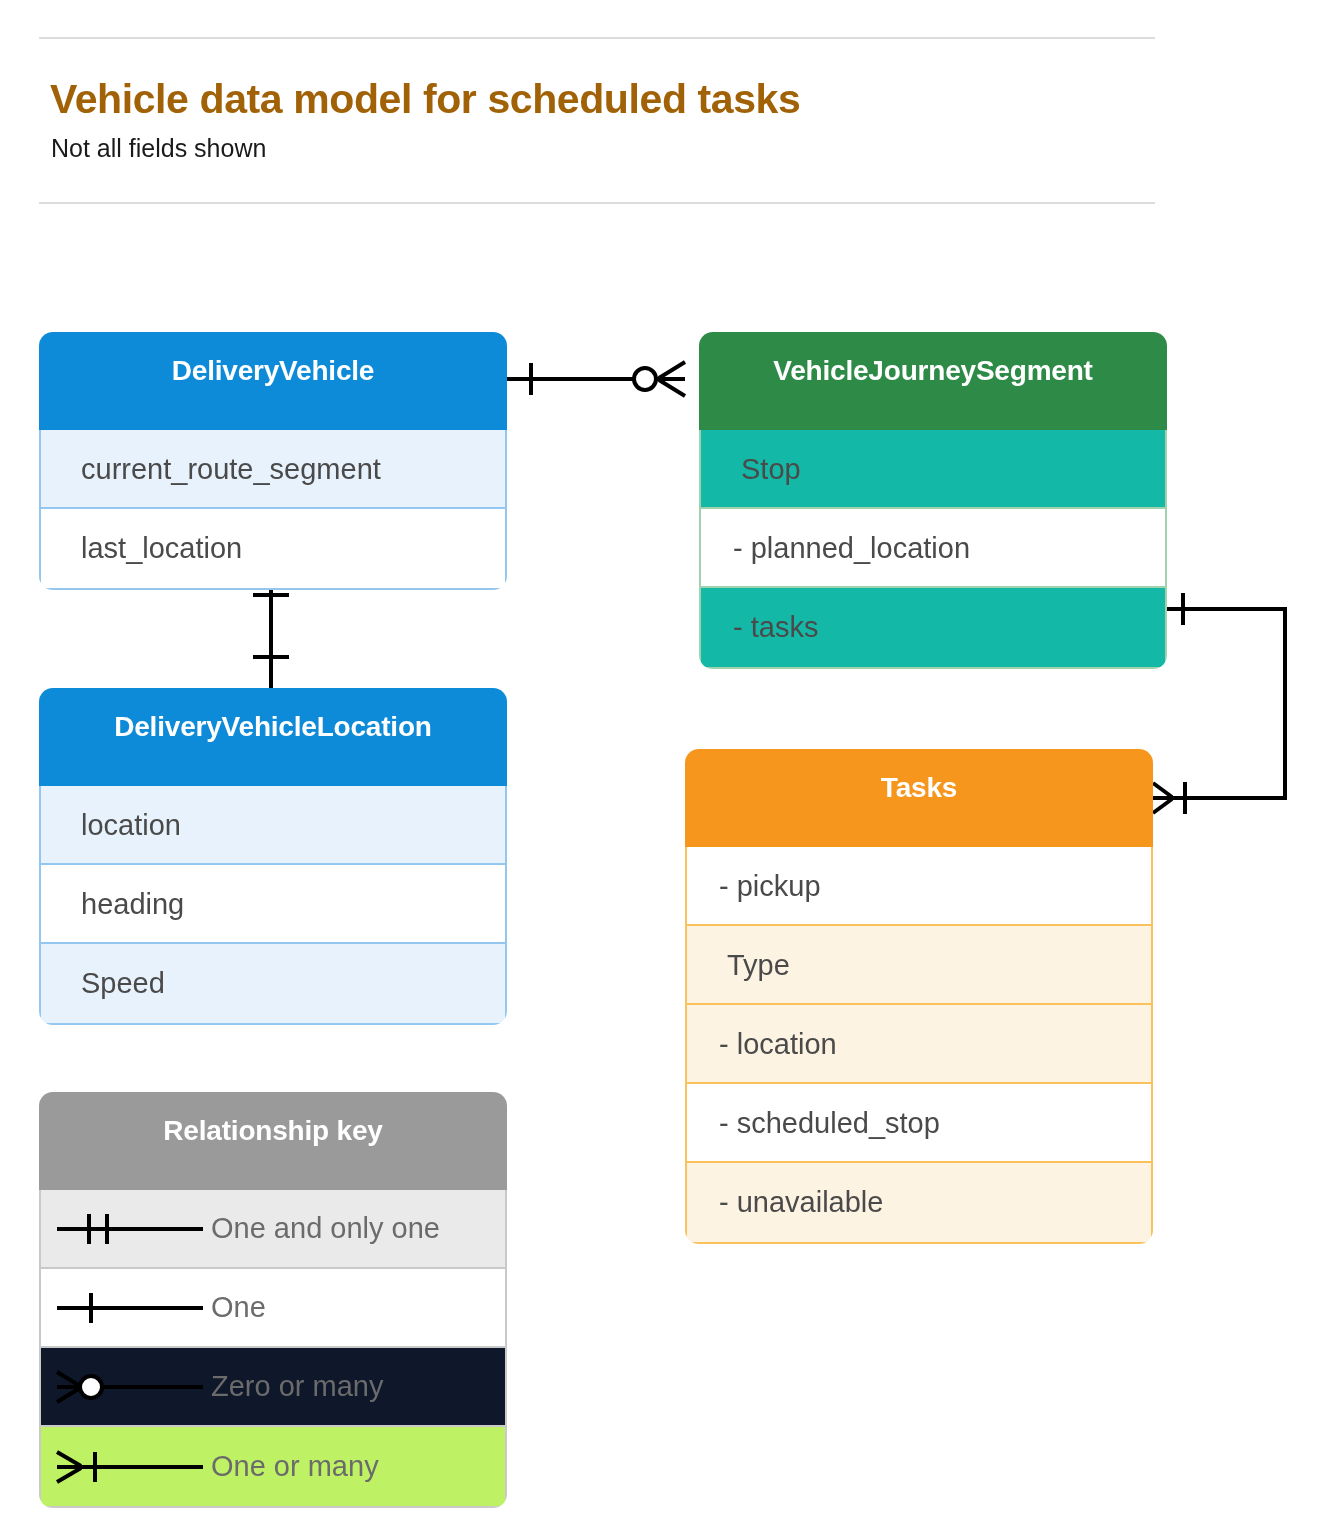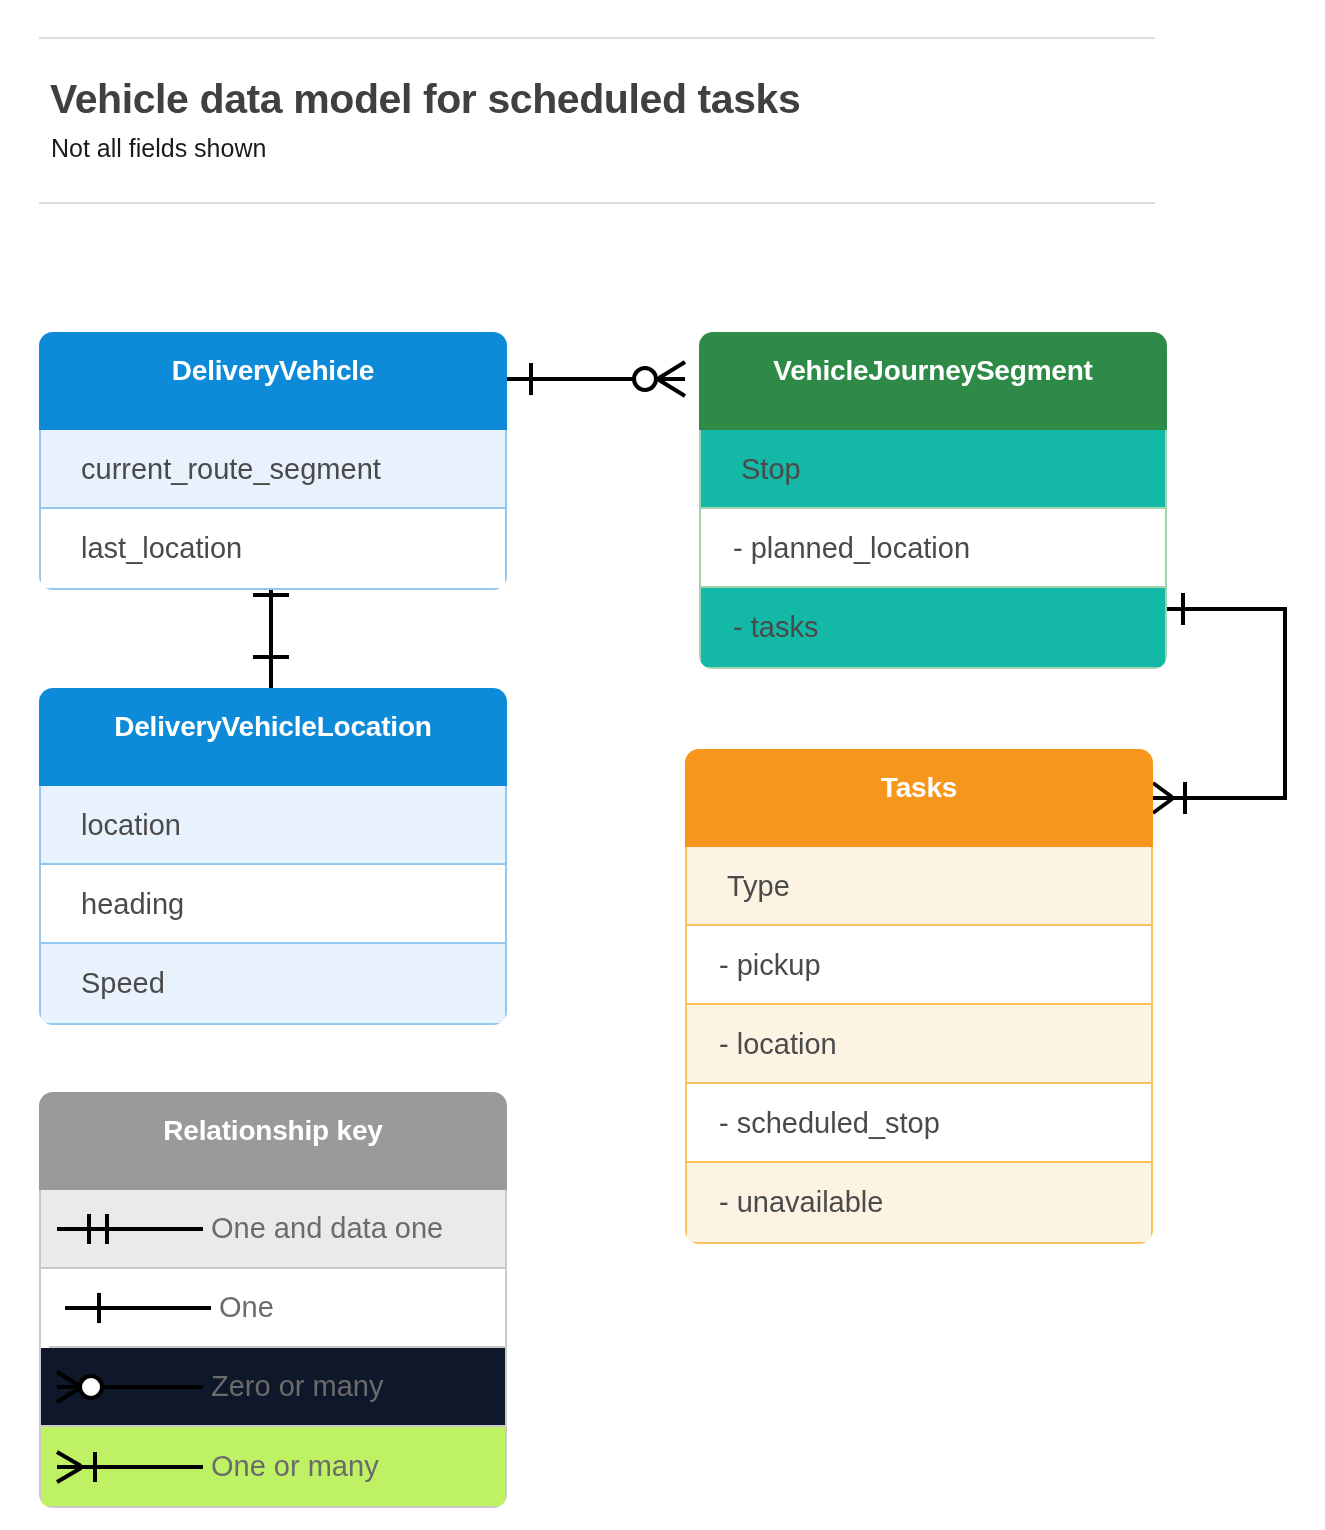--- a/index.html
+++ b/index.html
@@ -25,21 +25,21 @@
   }
   #rule-top    { top: 37px; }
   #rule-bottom { top: 202px; }
 
   #page-title {
     position: absolute;
     left: 50px;
     top: 76px;
     font-size: 41px;
     font-weight: bold;
-    color: #404040;
+    color: #a16207;
     letter-spacing: -0.4px;
     white-space: nowrap;
   }
   #page-subtitle {
     position: absolute;
     left: 51px;
     top: 134px;
     font-size: 25px;
     font-weight: normal;
     color: #1a1a1a;
@@ -205,46 +205,46 @@
   <div class="entity-rows">
     <div class="entity-row alt">location</div>
     <div class="entity-row plain">heading</div>
     <div class="entity-row alt">Speed</div>
   </div>
 </div>
 
 <div class="entity t-orange" id="entity-tasks">
   <div class="entity-header">Tasks</div>
   <div class="entity-rows">
+    <div class="entity-row plain indent">-  pickup</div>
     <div class="entity-row alt">Type</div>
-    <div class="entity-row plain indent">-  pickup</div>
     <div class="entity-row alt indent">-  location</div>
     <div class="entity-row plain indent">-  scheduled_stop</div>
     <div class="entity-row alt indent">-  unavailable</div>
   </div>
 </div>
 
 <div class="entity t-gray" id="legend-box">
   <div class="entity-header">Relationship key</div>
   <div class="entity-rows">
 
     <div class="legend-row alt" style="background:#eaeaea;border-bottom-color:#c9c9c9;">
       <span class="legend-sym">
         <svg width="150" height="44" viewBox="0 0 150 44" xmlns="http://www.w3.org/2000/svg">
           <g stroke="#000" stroke-width="4" fill="none">
             <line x1="2" y1="22" x2="148" y2="22"></line>
             <line x1="34" y1="7" x2="34" y2="37"></line>
             <line x1="52" y1="7" x2="52" y2="37"></line>
           </g>
         </svg>
       </span>
-      <span class="legend-label">One and data one</span>
-    </div>
-
-    <div class="legend-row plain" style="background:#ffffff;border-bottom-color:#c9c9c9;margin-left:8px;">
+      <span class="legend-label">One and only one</span>
+    </div>
+
+    <div class="legend-row plain" style="background:#ffffff;border-bottom-color:#c9c9c9;">
       <span class="legend-sym">
         <svg width="150" height="44" viewBox="0 0 150 44" xmlns="http://www.w3.org/2000/svg">
           <g stroke="#000" stroke-width="4" fill="none">
             <line x1="2" y1="22" x2="148" y2="22"></line>
             <line x1="36" y1="7" x2="36" y2="37"></line>
           </g>
         </svg>
       </span>
       <span class="legend-label">One</span>
     </div>

